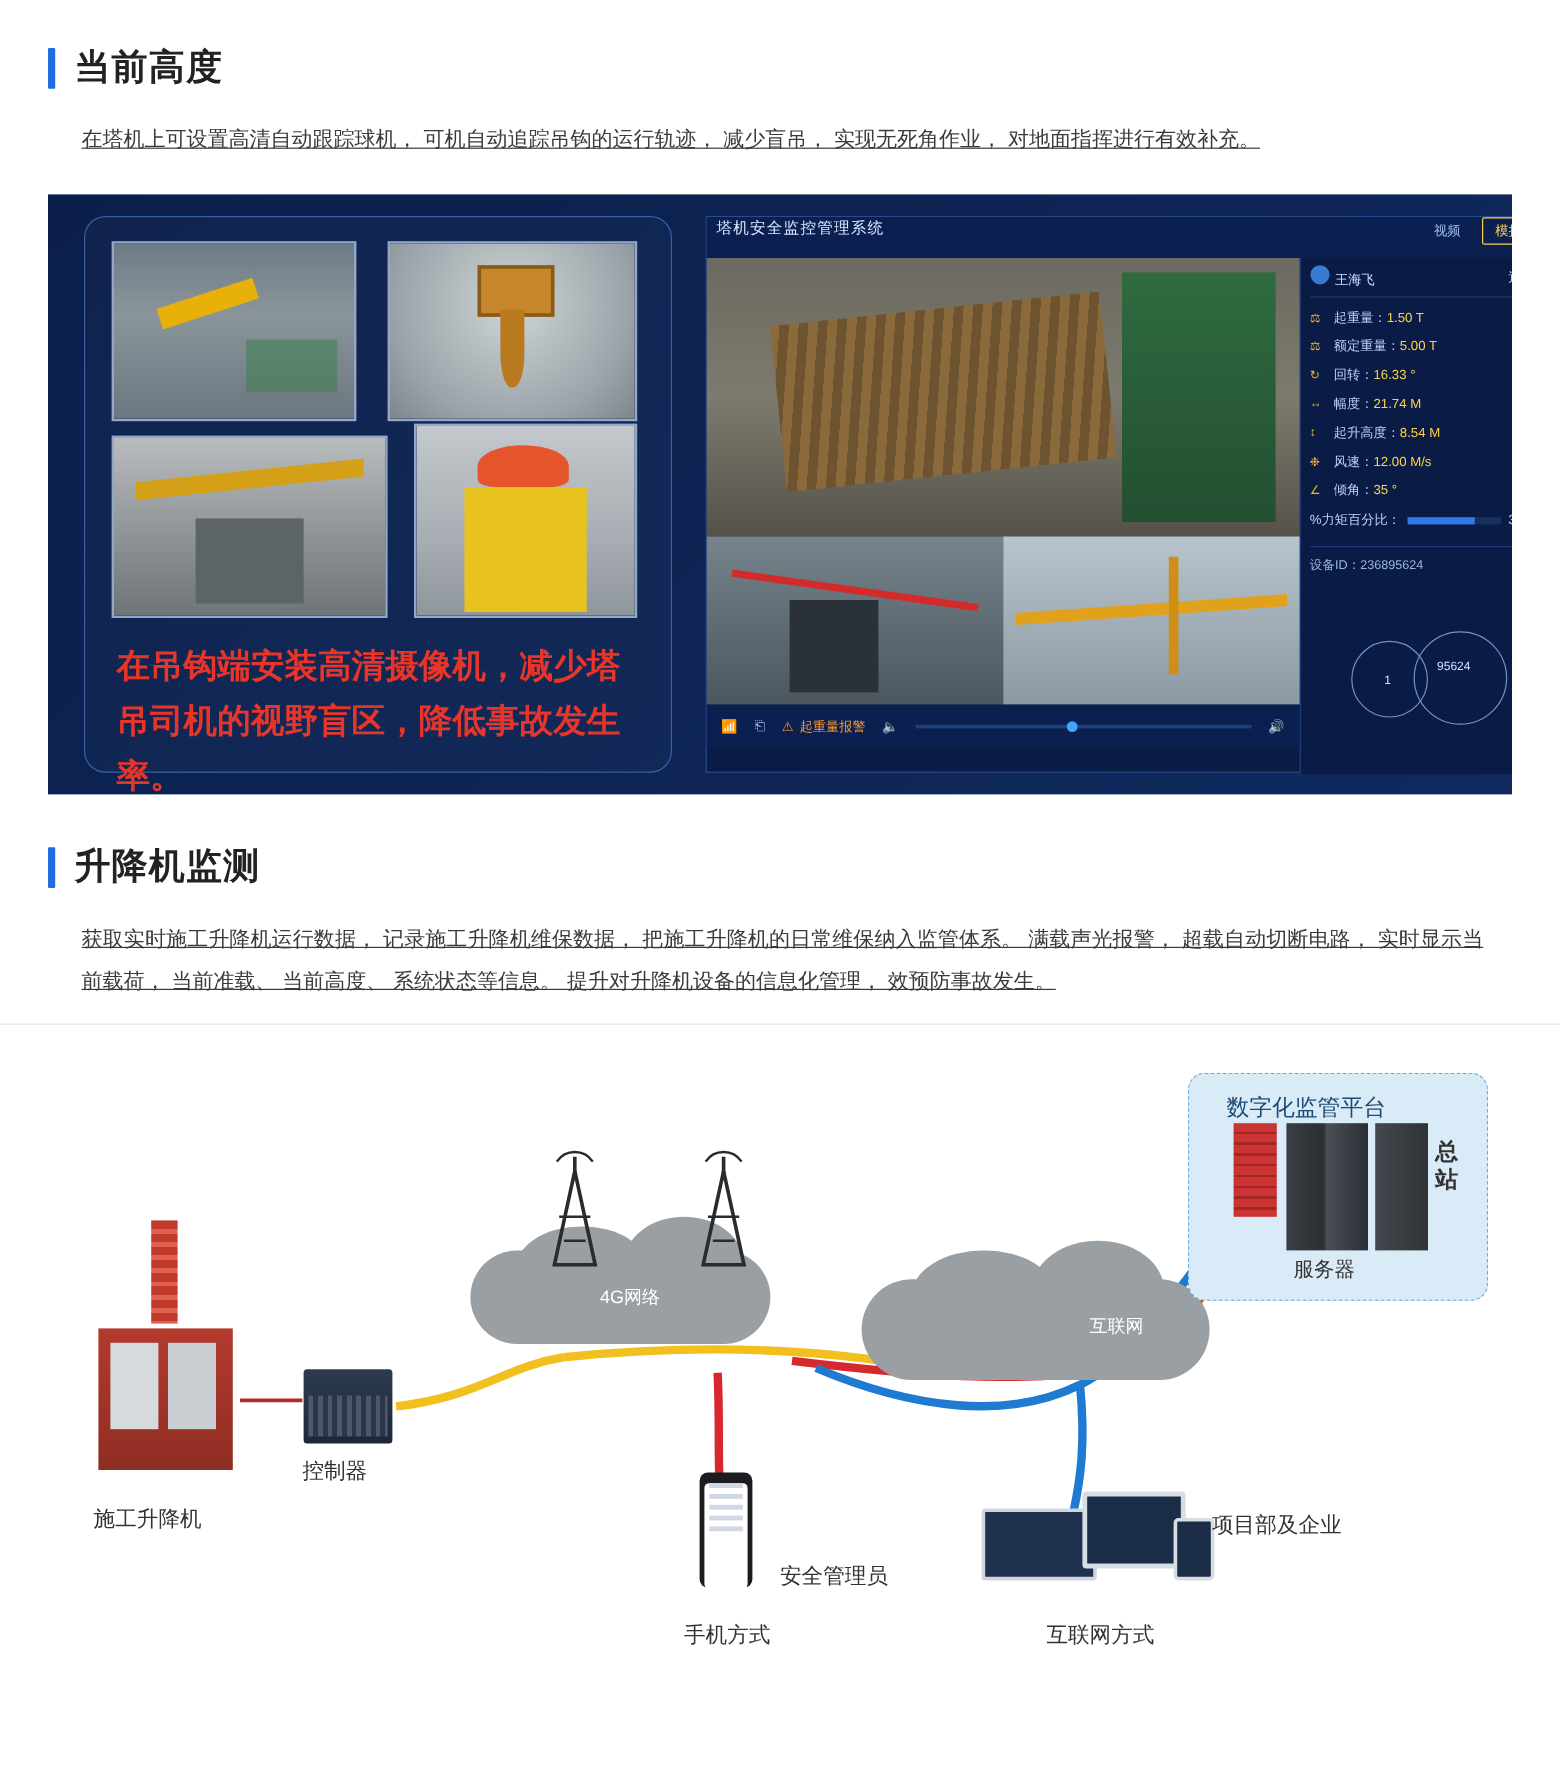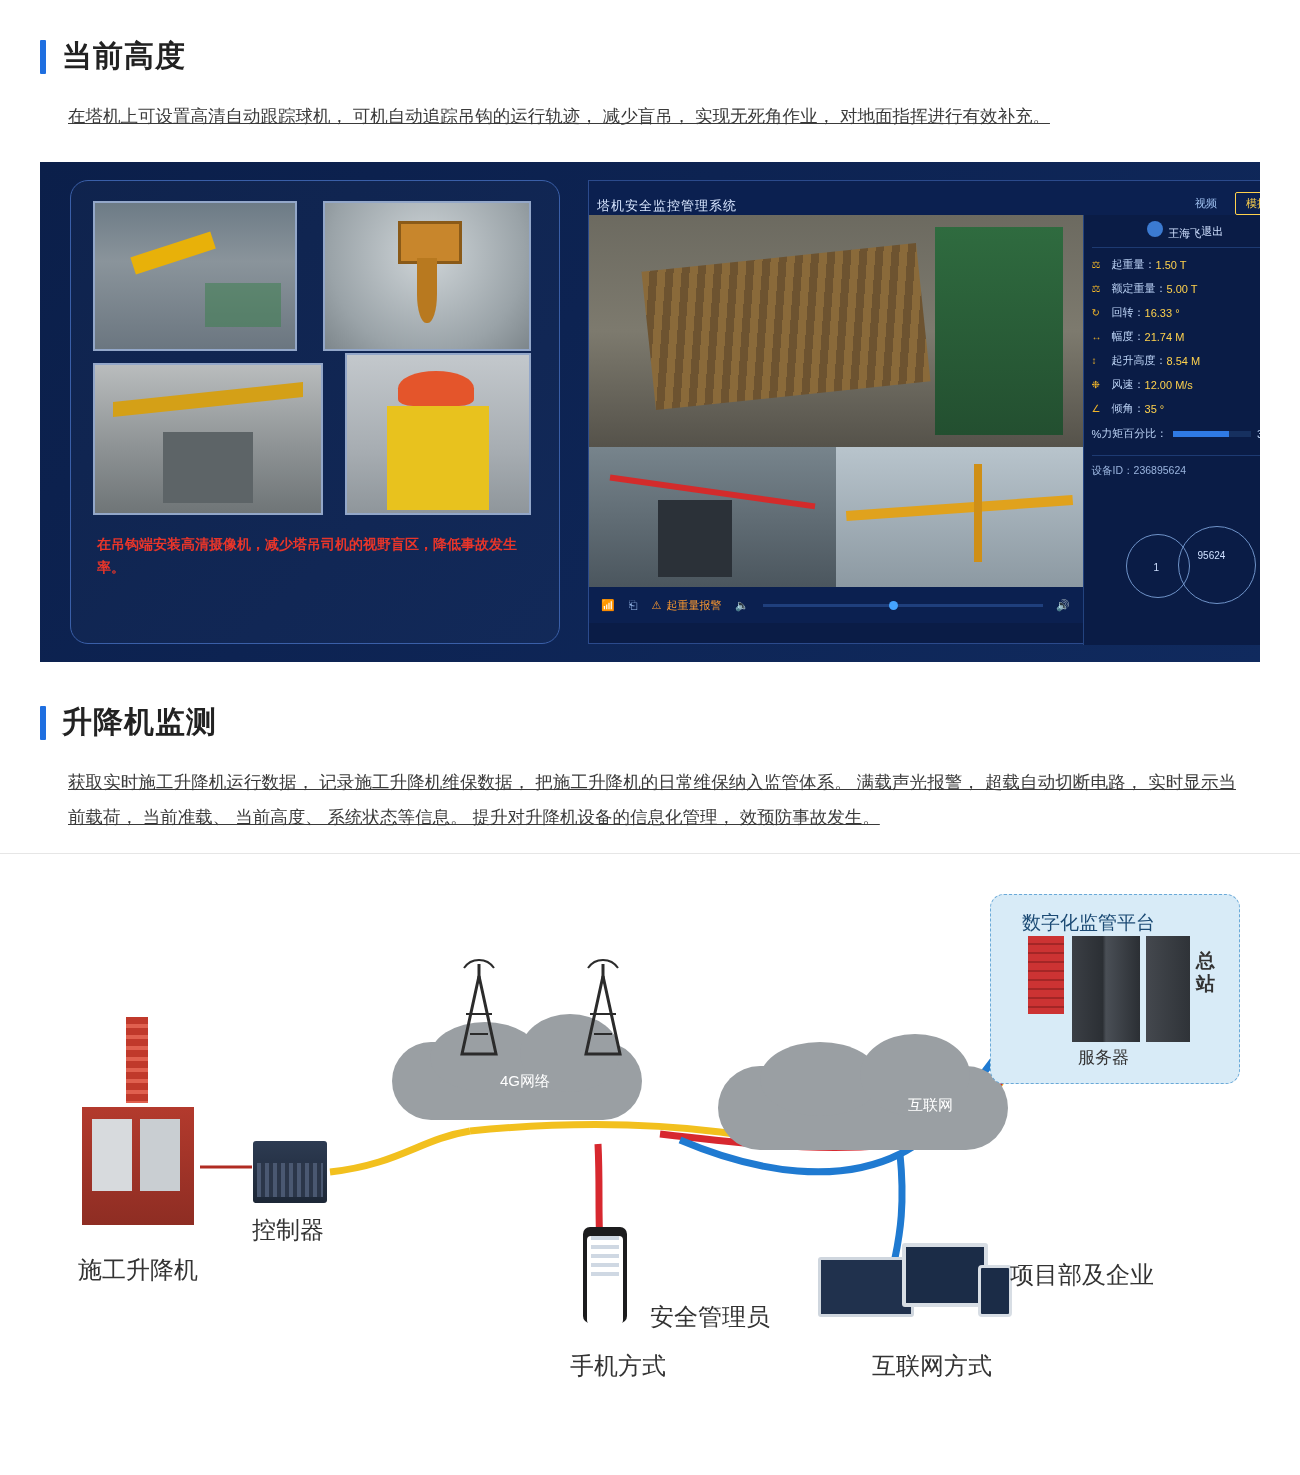--- a/index.html
+++ b/index.html
@@ -49,21 +49,21 @@
     position:absolute; left:22px; top:20px;
     width:450px; height:320px;
   }
   .thumb { position:absolute; border:2px solid #93a7c9; overflow:hidden; }
   .t1 { left:0; top:0; width:204px; height:150px; }
   .t2 { left:230px; top:0; width:208px; height:150px; }
   .t3 { left:0; top:162px; width:230px; height:152px; }
   .t4 { left:252px; top:152px; width:186px; height:162px; }
   .redtext {
     position:absolute; left:26px; top:352px; width:440px;
-    color:#e8352a; font-size:14px; font-weight:bold; line-height:1.65;
+    color:#e8352a; font-size:28px; font-weight:bold; line-height:1.65;
     font-family:"Liberation Serif", serif;
   }
   
   .img-a { width:100%; height:100%; background:
       linear-gradient(180deg,#6d7b86 0%, #8a949b 40%, #6b7680 100%);
       position:relative; }
   .img-a:before { content:""; position:absolute; left:18%; top:28%; width:42%; height:12%;
       background:#e8b109; transform:rotate(-18deg); }
   .img-a:after { content:""; position:absolute; left:55%; top:55%; width:38%; height:30%;
       background:#3e7f50; opacity:.55; }
@@ -89,21 +89,21 @@
   .img-d:after { content:""; position:absolute; left:22%; top:32%; width:56%; height:66%;
       background:#e8c21e; }
   
   .sys {
     position:absolute; left:548px; top:18px;
     width:700px; height:464px;
     background:#0a1c46;
     border:1px solid #2b4a8c;
   }
   .sys-top {
-    height:34px; display:flex; align-items:flex-end; justify-content:space-between;
+    height:34px; display:flex; align-items:flex-start; justify-content:space-between;
     padding:0 8px; background:#0b2050;gap:28px;
   }
   .sys-title { color:#d8e6ff; font-size:13px; letter-spacing:1px; }
   .sys-tabs { display:flex; gap:8px; align-items:center; }
   .tab {
     font-size:11px; color:#9fc0f0; padding:3px 10px; border-radius:2px;
   }
   .tab.active { color:#ffd24d; border:1px solid #ffd24d; }
   .sys-body { display:flex; height:430px; }
   .video-area { width:495px; position:relative; }
@@ -121,39 +121,39 @@
   .v-s2:before{content:"";position:absolute;left:4%;top:40%;width:92%;height:10px;background:#e0a21d;transform:rotate(-4deg);}
   .v-s2:after{content:"";position:absolute;left:56%;top:12%;width:8px;height:70%;background:#cf8f16;}
   .v-bar {
     height:36px; background:#0b2050; display:flex; align-items:center; gap:14px;
     padding:0 12px; color:#9fc0f0; font-size:11px;
   }
   .alarm { color:#ff9a2e; display:flex; align-items:center; gap:5px; }
   .slider { flex:1; height:3px; background:#1f3f7d; position:relative; }
   .slider .knob { position:absolute; left:45%; top:-3px; width:9px; height:9px; border-radius:50%; background:#44a3ff; }
   .side-panel { width:205px; background:#0a1c46; border-left:1px solid #23437f; padding:6px 8px; }
-  .user-row { display:flex; align-items:center; justify-content:center; font-size:11px; color:#cfe0ff; padding-bottom:6px; border-bottom:1px solid #1d3a72;}
+  .user-row { display:flex; align-items:center; justify-content:space-between; font-size:11px; color:#cfe0ff; padding-bottom:6px; border-bottom:1px solid #1d3a72;}
   .avatar { width:16px; height:16px; border-radius:50%; background:#3b7ad1; display:inline-block; margin-right:5px; }
   .metric { display:flex; align-items:center; font-size:11px; color:#bcd3f5; margin-top:9px; }
   .metric .mi { width:14px; color:#f0b429; margin-right:6px; font-size:10px; }
   .metric .mv { color:#ffd24d; }
   .pct-wrap { margin-top:10px; display:flex; align-items:center; font-size:11px; color:#bcd3f5;}
   .pct-bar { flex:1; height:6px; background:#16305f; margin:0 6px; position:relative; }
   .pct-fill { position:absolute; left:0; top:0; height:100%; width:72%; background:#2f7ae5; }
   .devid { font-size:10.5px; color:#9ab4de; margin-top:14px; padding-top:8px; border-top:1px solid #1d3a72;}
   .circles { position:relative; height:80px; margin-top:46px; }
   .circ { position:absolute; border:1px solid #6f93c9; border-radius:50%; }
   .c1 { left:34px; top:10px; width:64px; height:64px; }
   .c2 { left:86px; top:2px; width:78px; height:78px; }
   .clabel { position:absolute; color:#cfe0ff; font-size:10px; }
   
   .diagram {
     position:relative; margin-top:18px; height:530px; border-top:1px solid #e6e6e6;
   }
-  .d-label { position:absolute; font-size:24px; color:#333; }
+  .d-label { position:absolute; font-size:18px; color:#333; }
   .cloud {
     position:absolute; background:#9a9fa3; border-radius:50%;
   }
   .cloud-text { position:absolute; font-size:15px; color:#fff; }
   .callout {
     position:absolute; left:152px; top:1085px; width:200px; height:95px;
     border:1px solid #cfcfcf; border-radius:12px; background:#fff;
     font-size:14.5px; color:#444; line-height:1.7; padding:10px 14px;
   }
   .callout:after{

